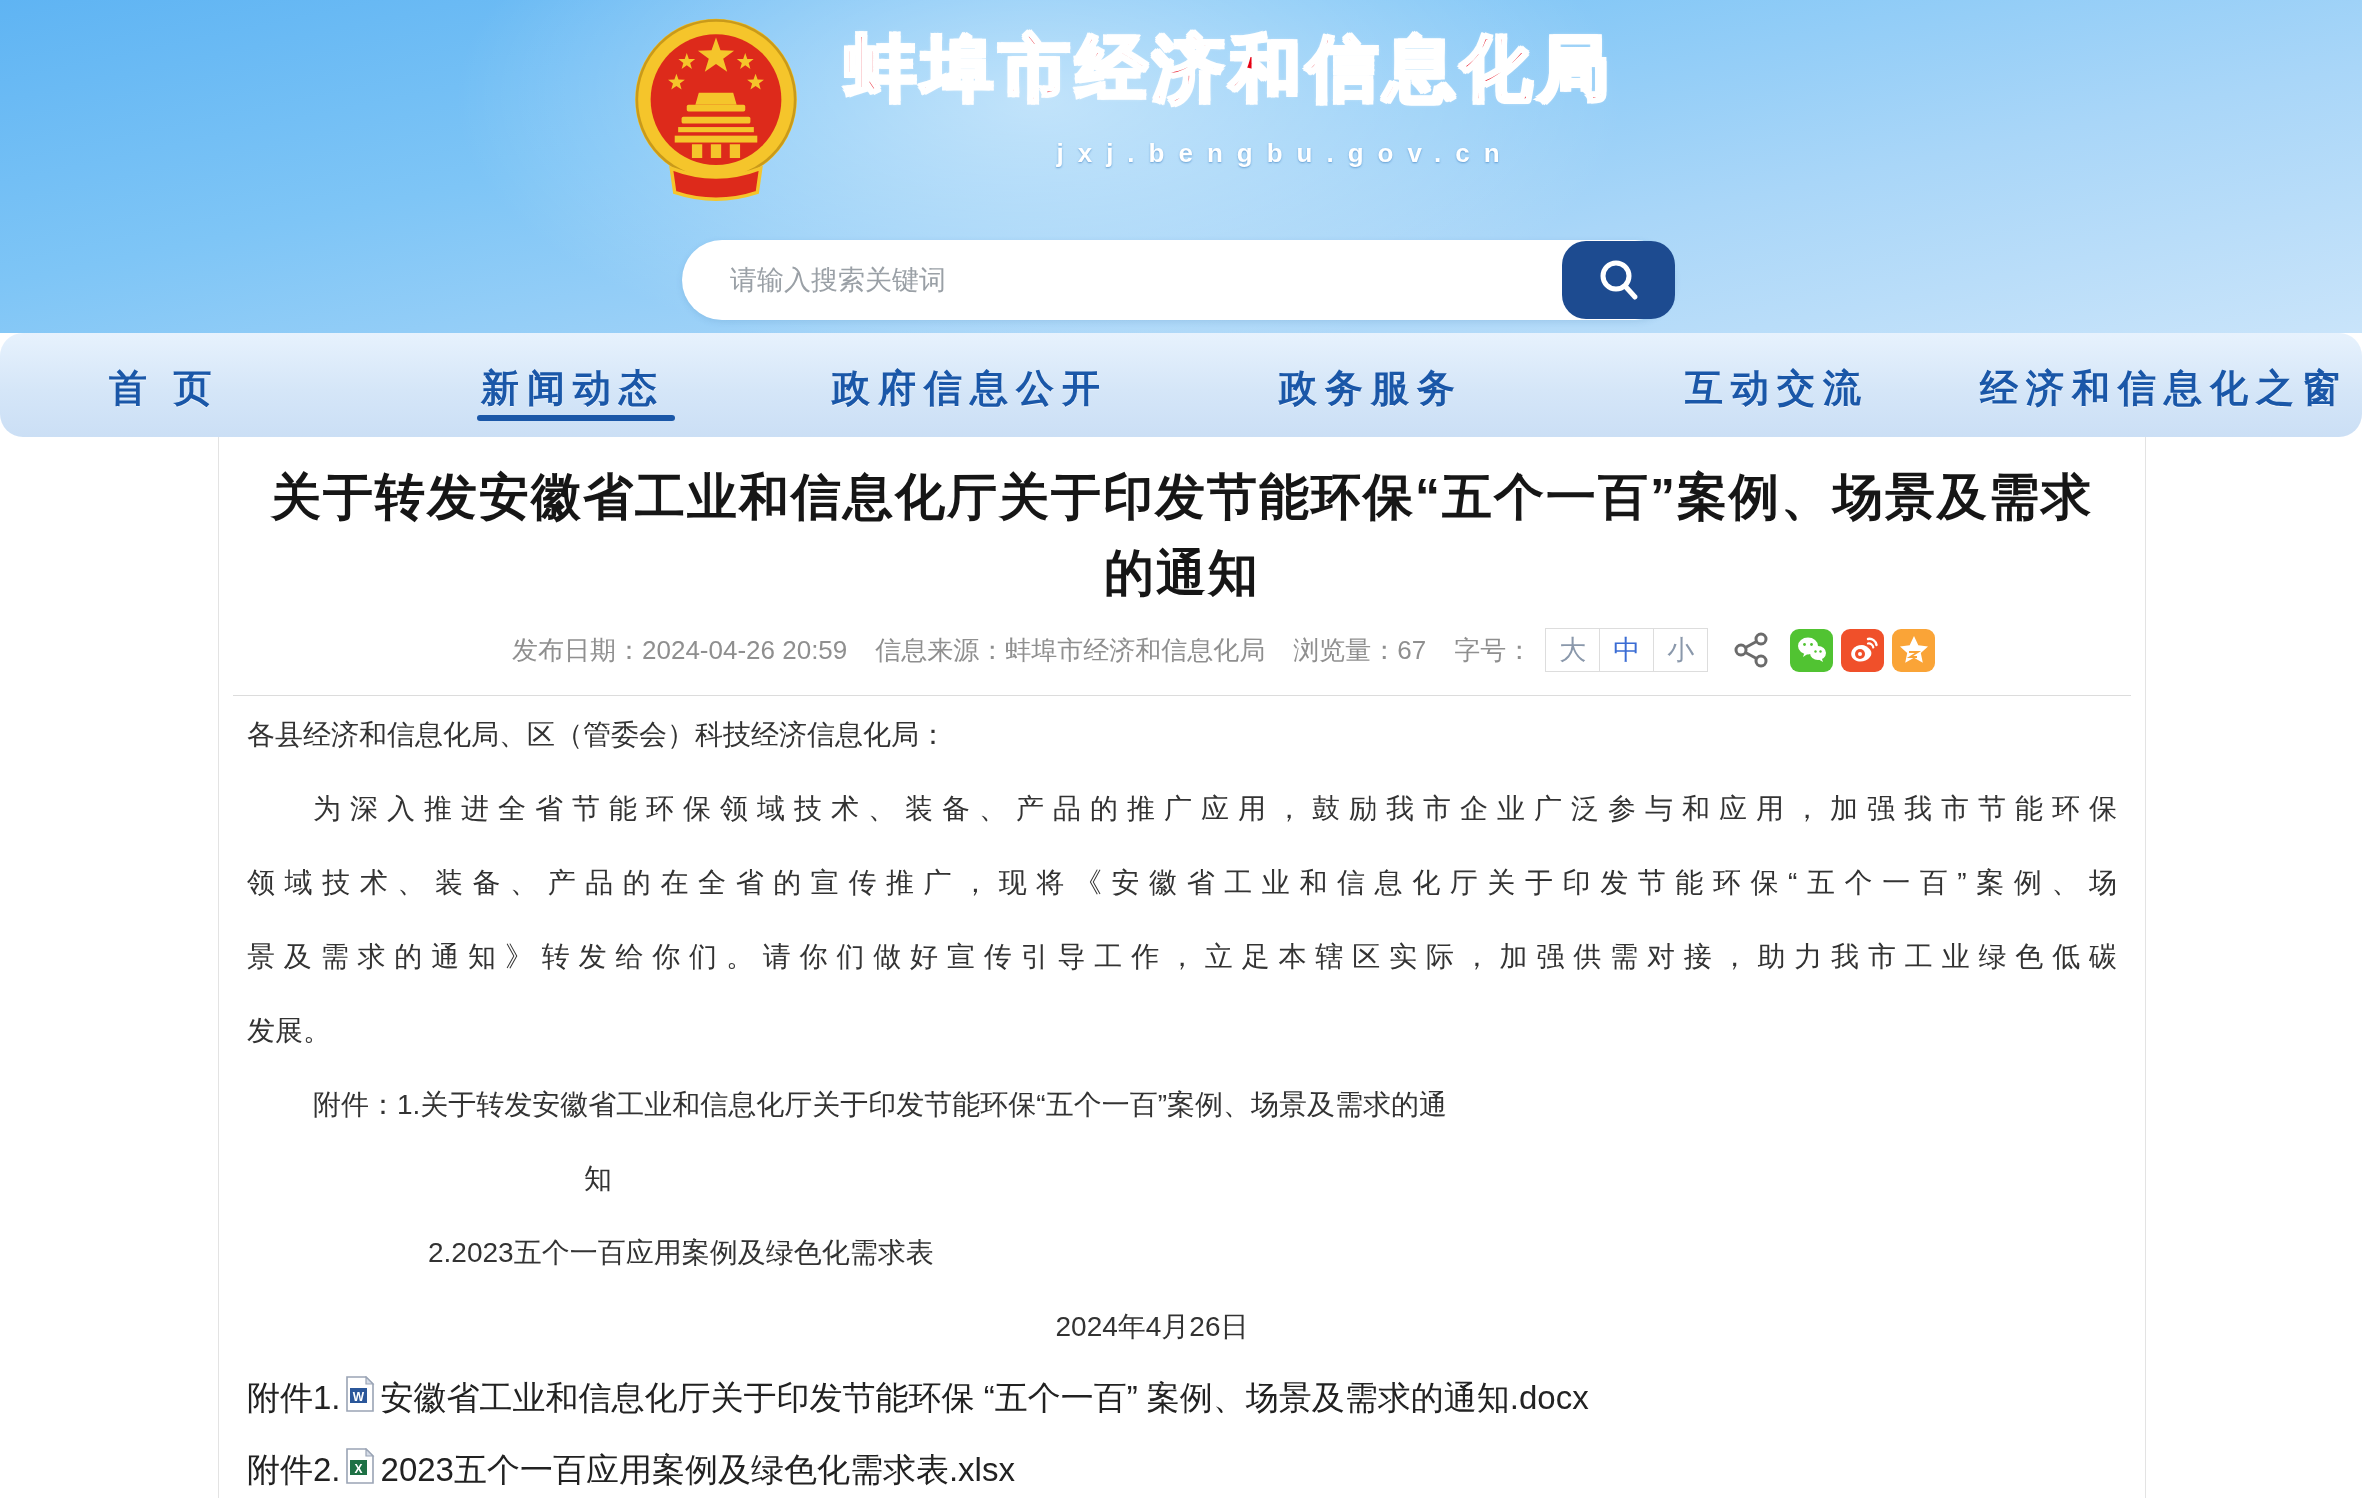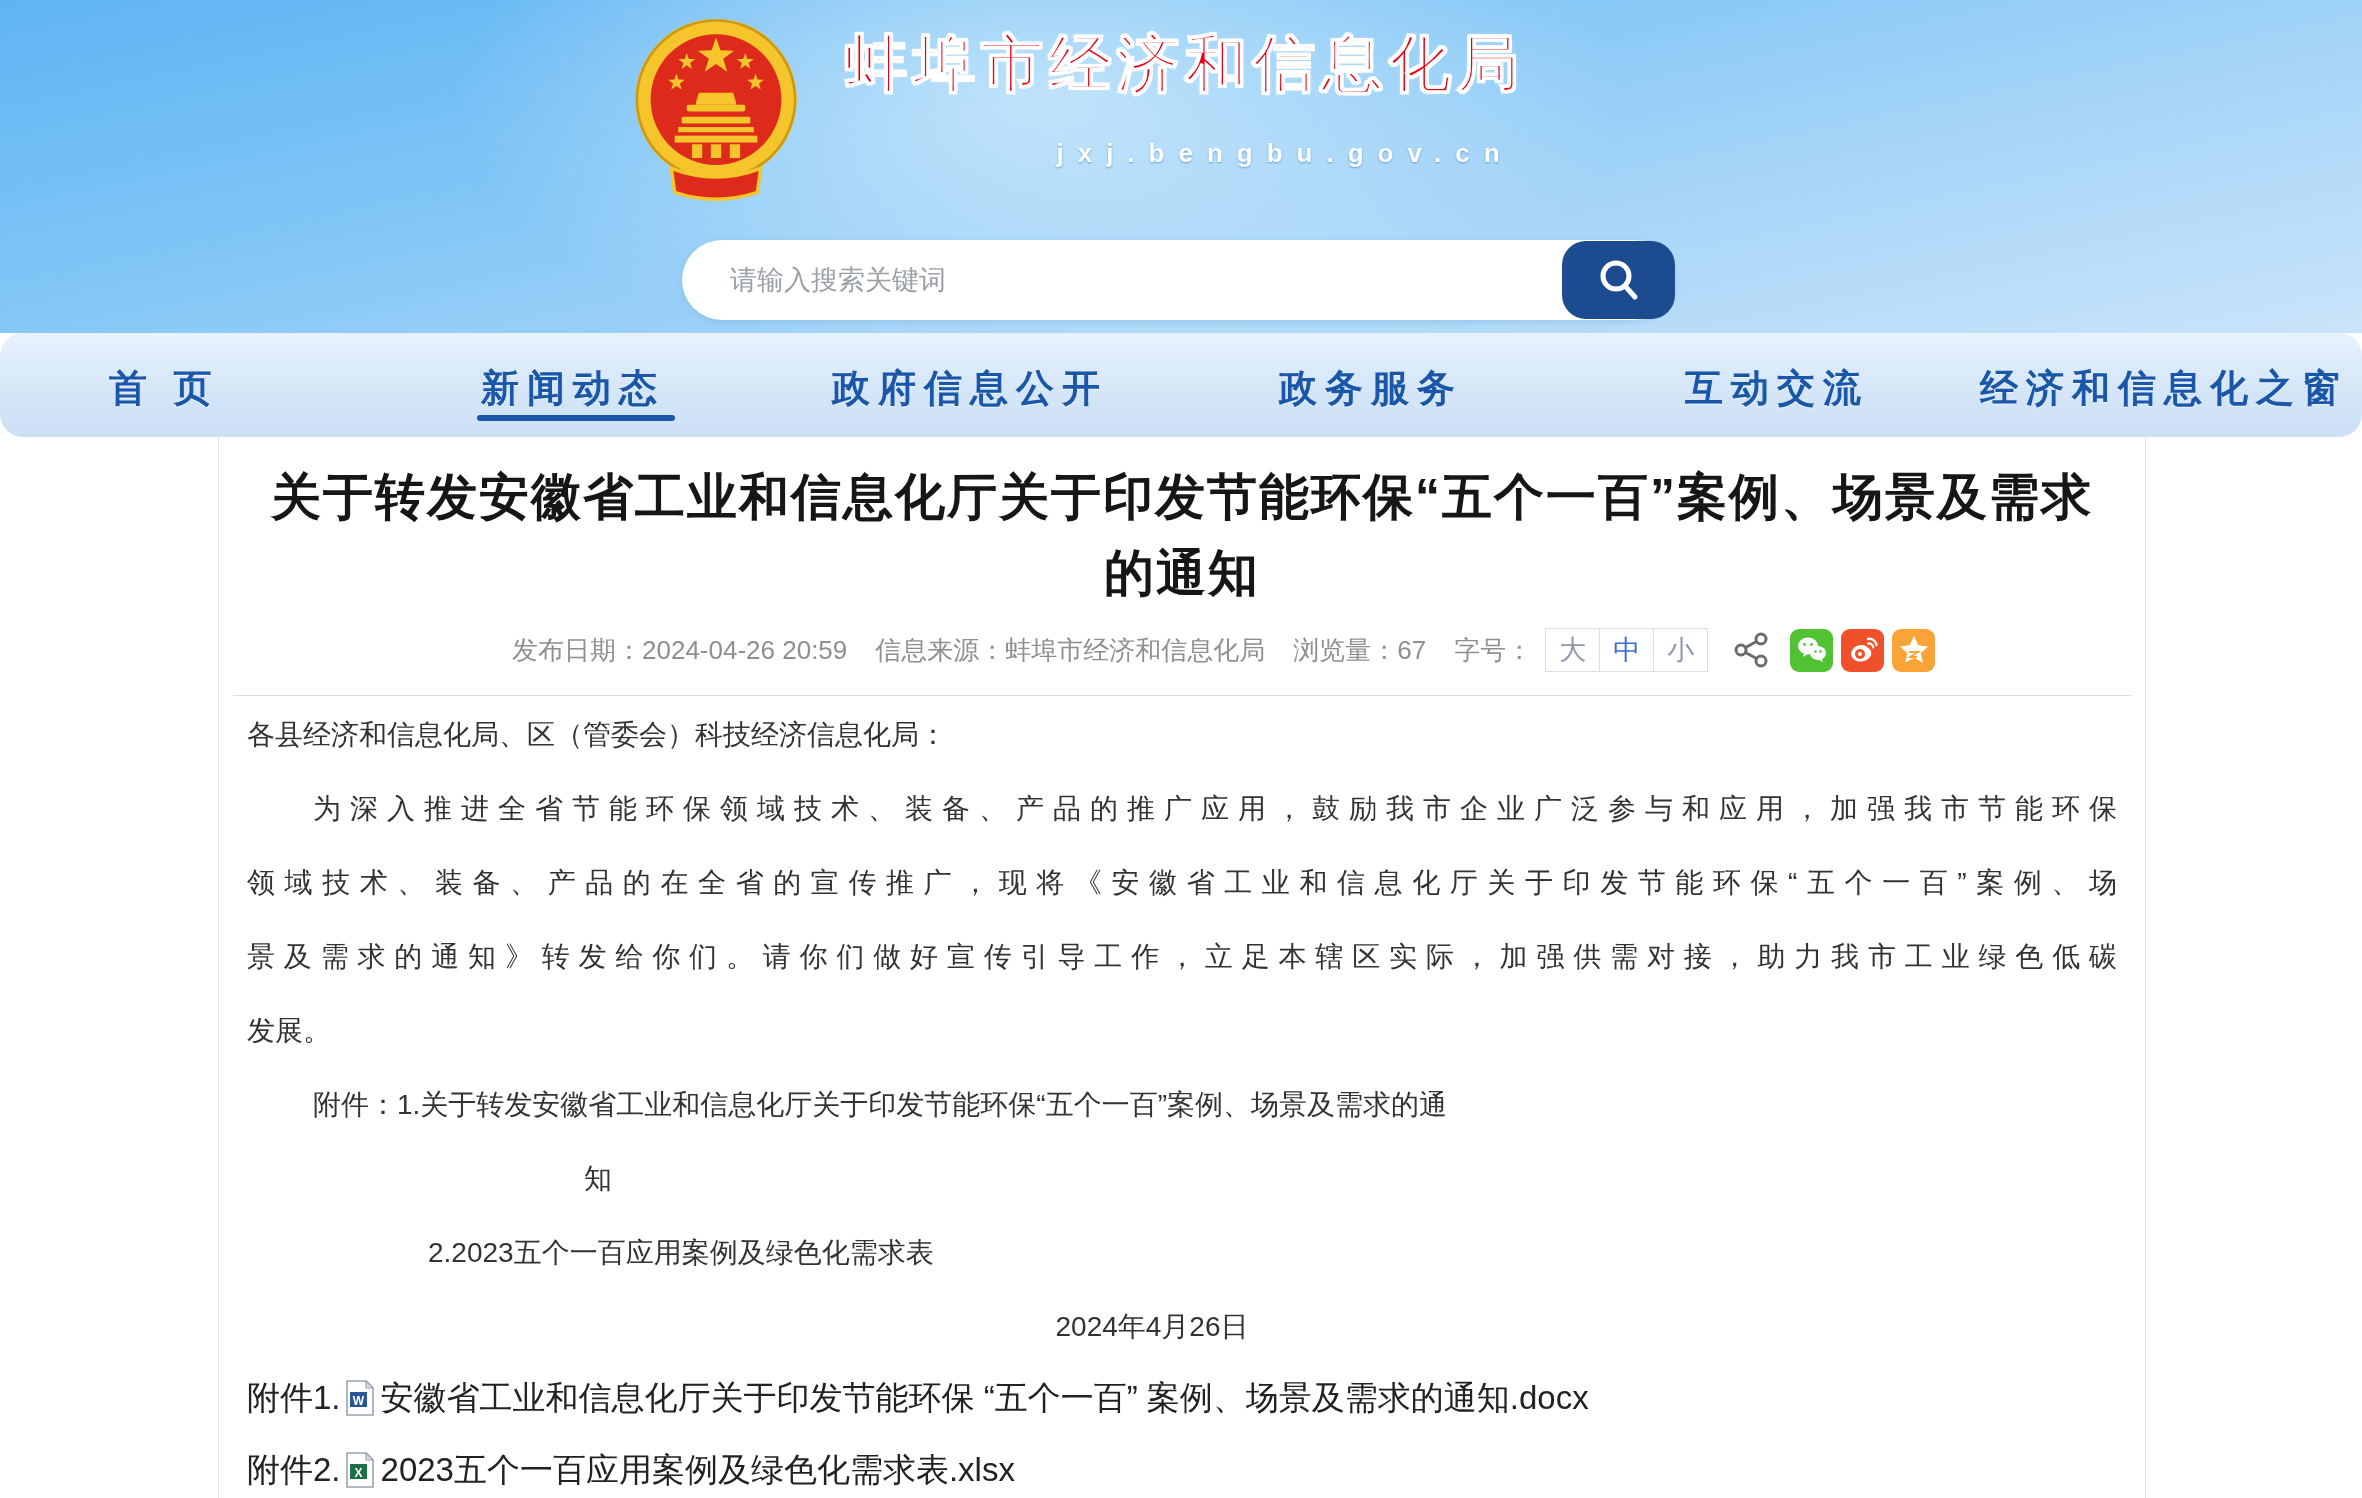--- a/index.html
+++ b/index.html
@@ -11,21 +11,21 @@
   
   .top-header{
     position:absolute;left:0;top:0;width:2362px;height:333px;
     background:
       radial-gradient(ellipse 900px 420px at 44% 30%, rgba(255,255,255,.50), rgba(255,255,255,0) 65%),
       linear-gradient(168deg,#5fb4f3 0%,#7ec5f6 34%,#a9d6f8 68%,#c9e4fa 100%);
   }
   .emblem{position:absolute;left:630px;top:10px;width:172px;height:198px;}
   .site-title{
     position:absolute;left:845px;top:22px;width:1000px;
-    font-size:62px;font-weight:400;letter-spacing:6px;color:#e60012;
+    font-size:71px;font-weight:700;letter-spacing:6px;color:#e60012;
     -webkit-text-stroke:3px #ffffff;
     text-shadow:0 0 2px #fff,0 0 4px #fff,2px 2px 0 #ffffff,-2px 2px 0 #ffffff,2px -2px 0 #ffffff,-2px -2px 0 #ffffff;
     white-space:nowrap;
   }
   .site-url{
     position:absolute;left:845px;top:138px;width:880px;text-align:center;
     font-size:26px;font-weight:bold;color:#ffffff;letter-spacing:14px;
     text-shadow:0 1px 2px rgba(40,110,180,.55);white-space:nowrap;
   }
   .searchbar{position:absolute;left:682px;top:240px;width:993px;height:80px;}
@@ -87,21 +87,21 @@
   
   .body-text{margin-top:2px;font-size:28px;color:#333;line-height:74px;}
   .bline{white-space:nowrap;}
   .bline.just{white-space:normal;text-align:justify;text-align-last:justify;}
   .ind2{padding-left:66px;}
   .ind-zhi{padding-left:337px;}
   .ind-att2{padding-left:181px;}
   .center-date{text-align:center;padding-right:60px;}
   
   .attachments{margin-top:12px;font-size:33px;color:#222;}
-  .att-row{height:44px;display:flex;align-items:center;margin-bottom:28px;cursor:pointer;white-space:nowrap;}
+  .att-row{height:44px;display:flex;margin-bottom:28px;cursor:pointer;white-space:nowrap;}
   .att-row .file-ic{margin:0 6px 0 4px;flex:0 0 auto;}
 </style>
 </head>
 <body>
 
 <div class="top-header">
 
   <svg class="emblem" viewBox="0 0 100 115">
     <circle cx="50" cy="52" r="47" fill="#f5c52b"></circle>
     <circle cx="50" cy="52" r="46" fill="none" stroke="#c99a1a" stroke-width="1.5"></circle>

